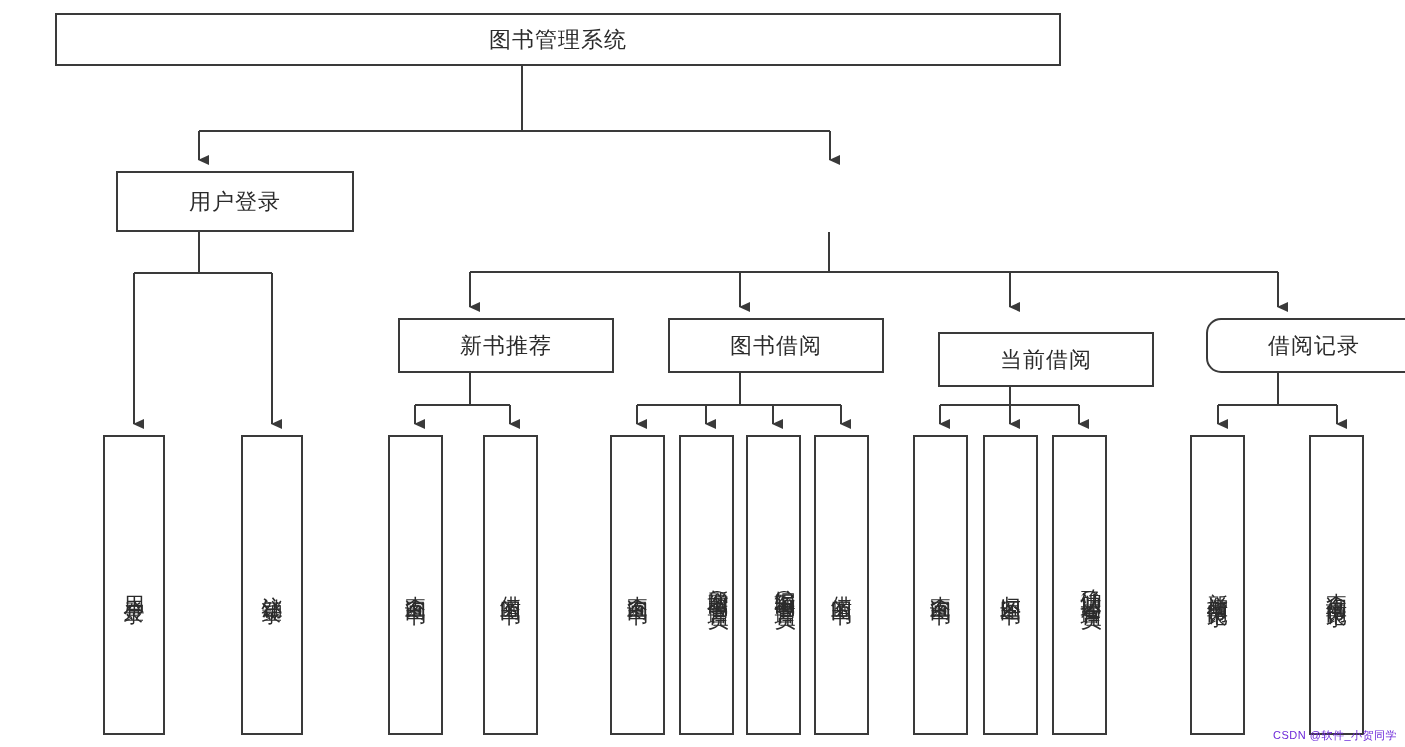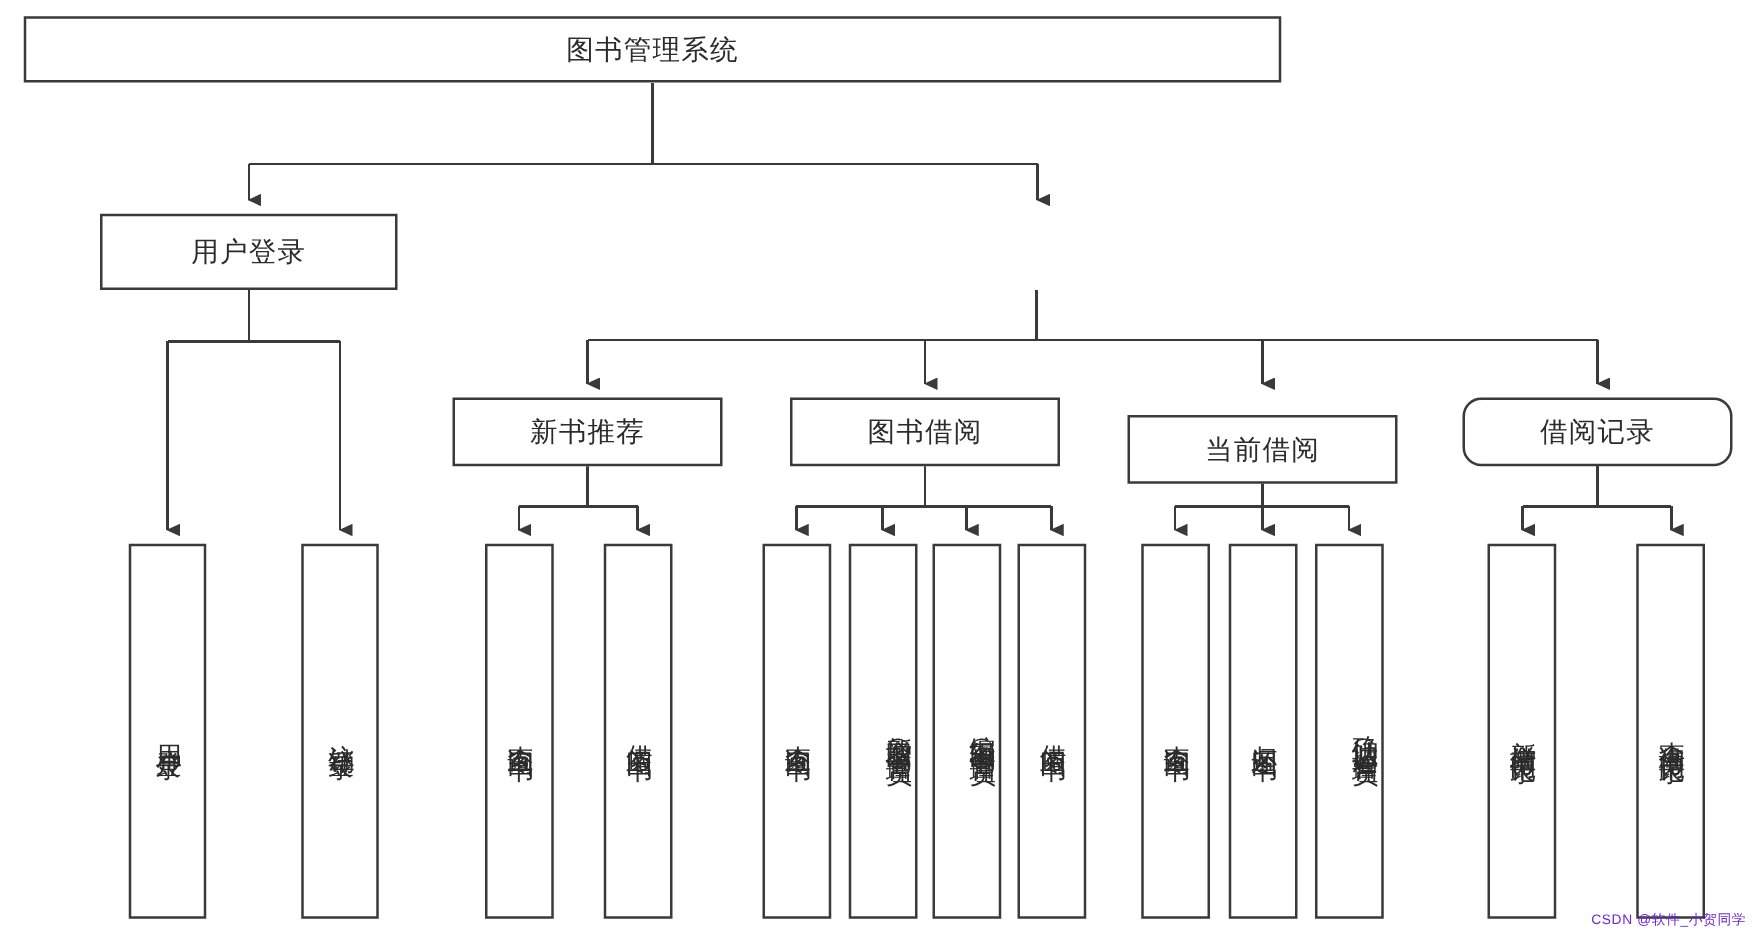--- a/index.html
+++ b/index.html
@@ -33,20 +33,21 @@
     background: #ffffff;
     border: 2px solid #3a3a3a;
     display: flex;
     align-items: center;
     justify-content: center;
     color: #2b2b2b;
   }
   .node-box.horizontal {
     font-size: 22px;
     letter-spacing: 1px;
+    margin-left: 36px;
   }
   .node-box.vertical {
     writing-mode: vertical-rl;
     text-orientation: upright;
     font-size: 21px;
     letter-spacing: 3px;
     padding-top: 6px;
     padding-bottom: 6px;
     align-items: flex-start;
     justify-content: center;

